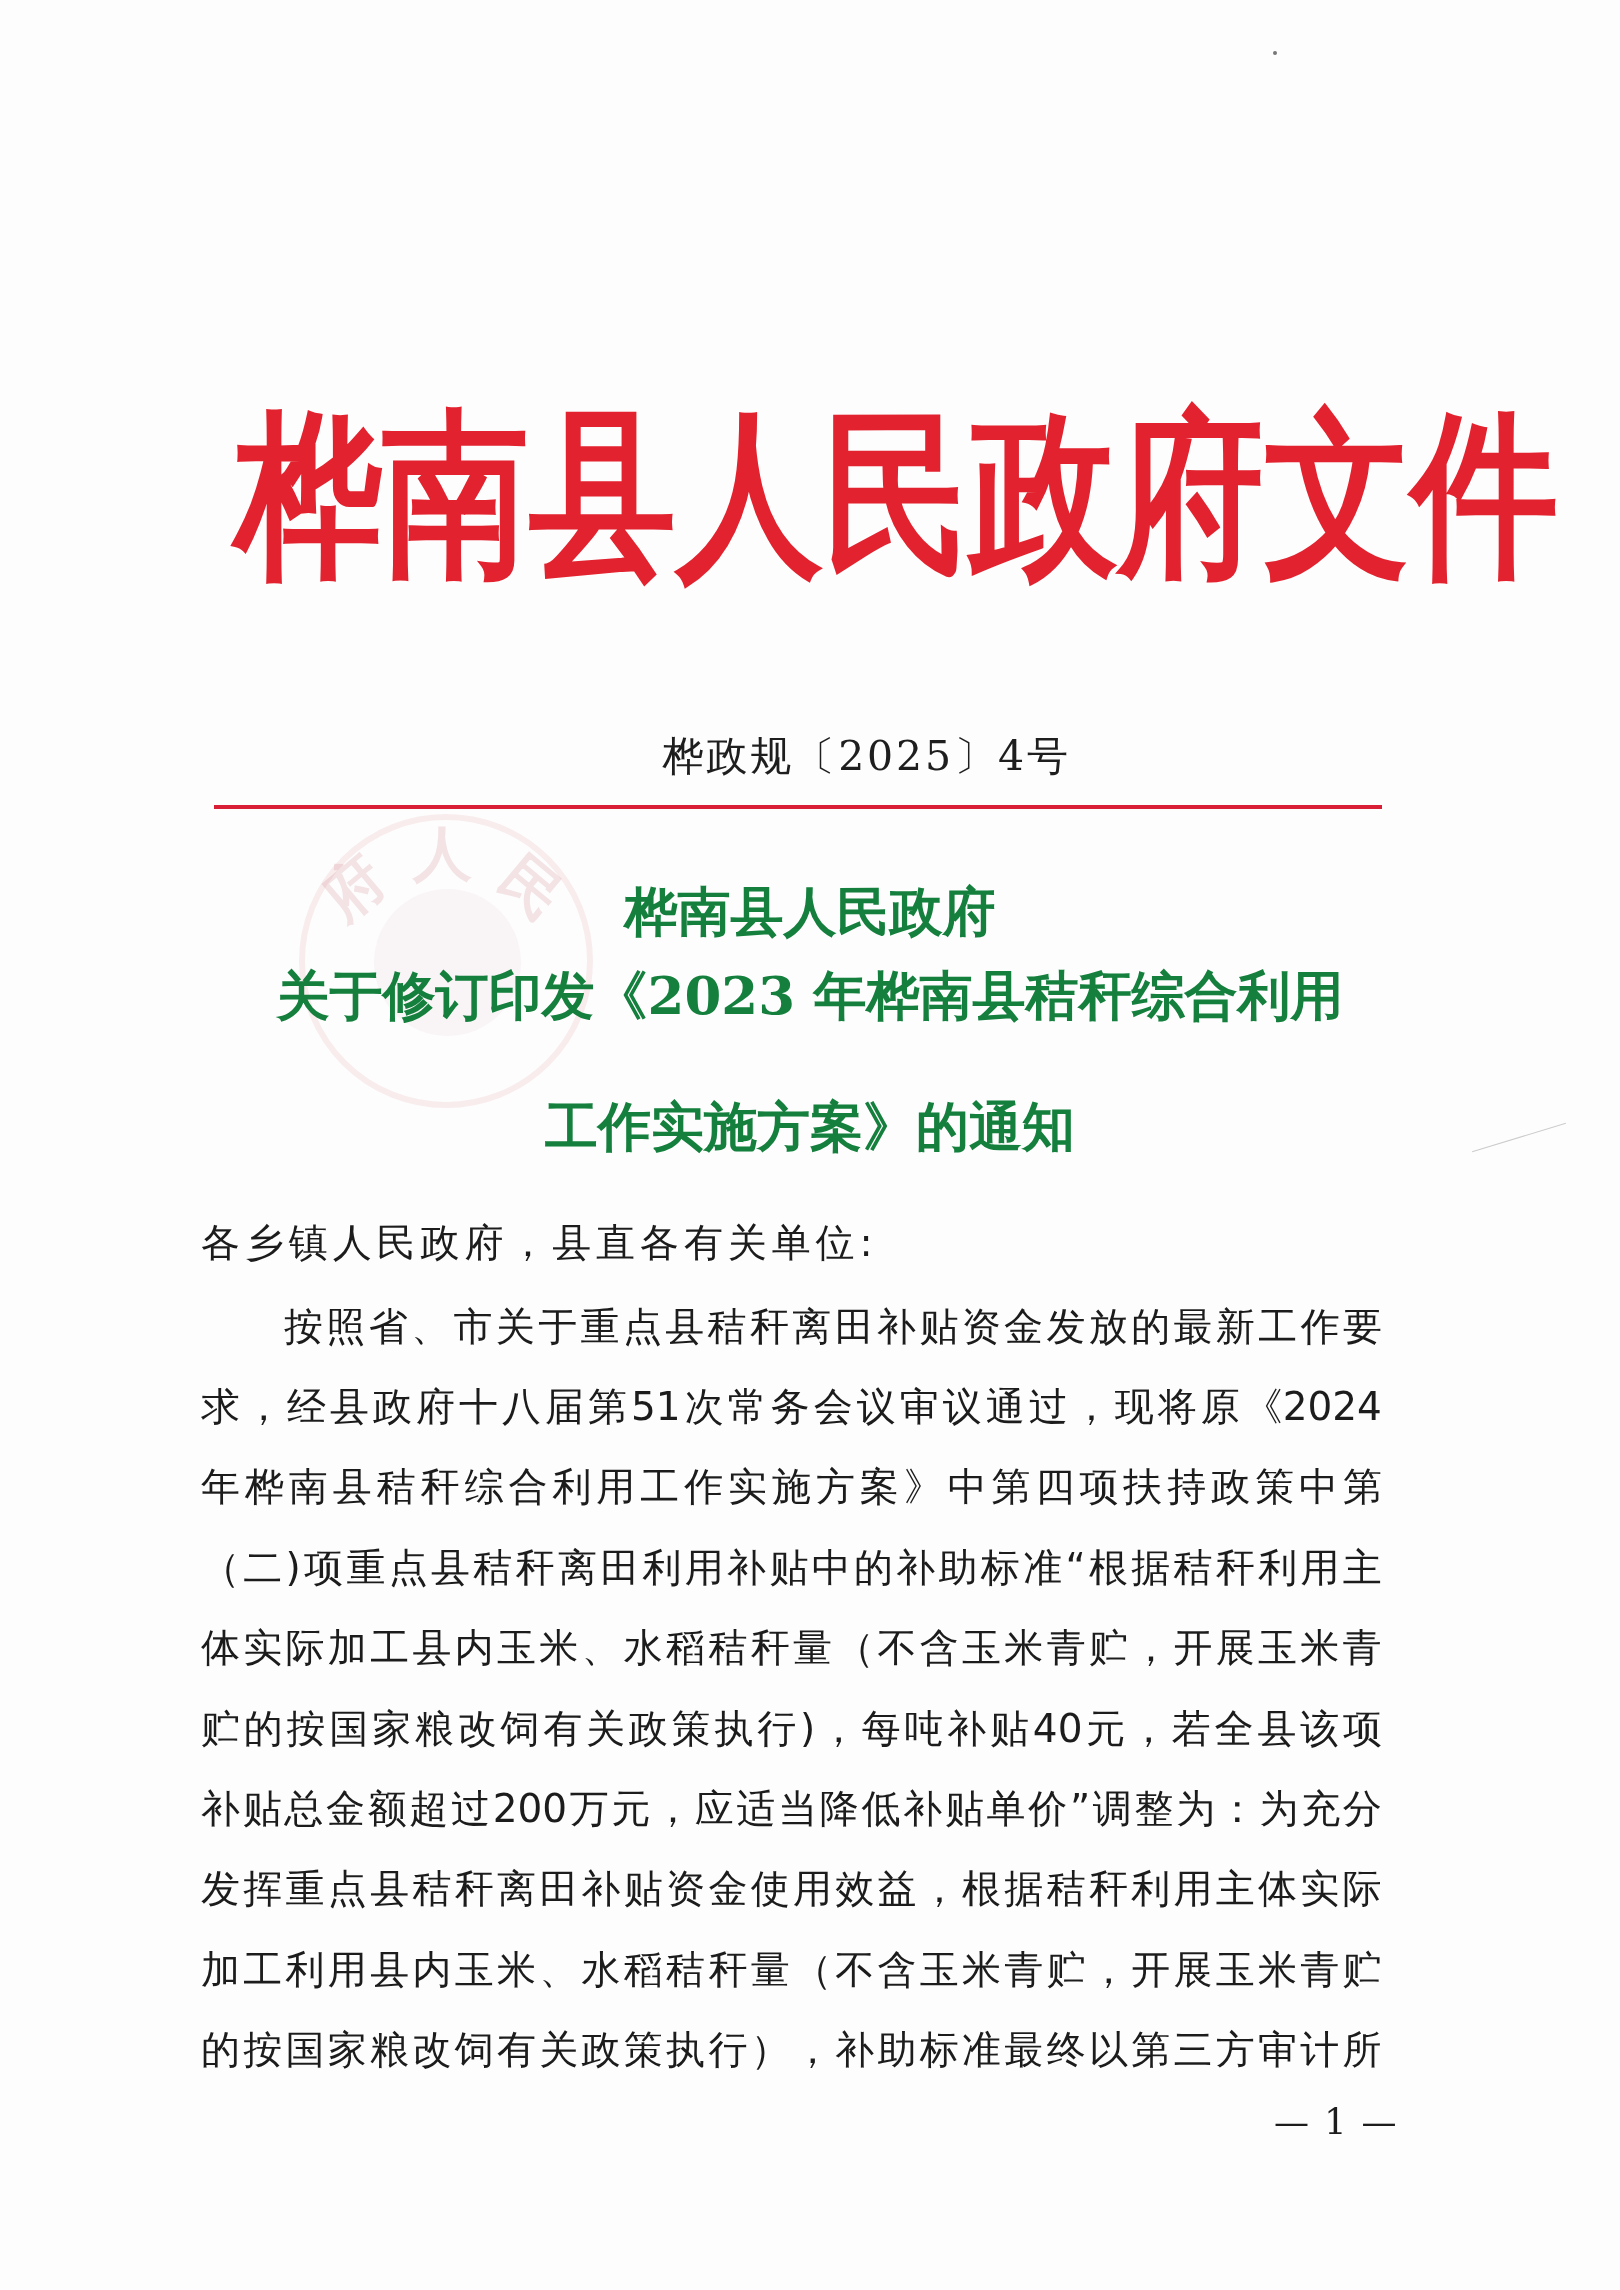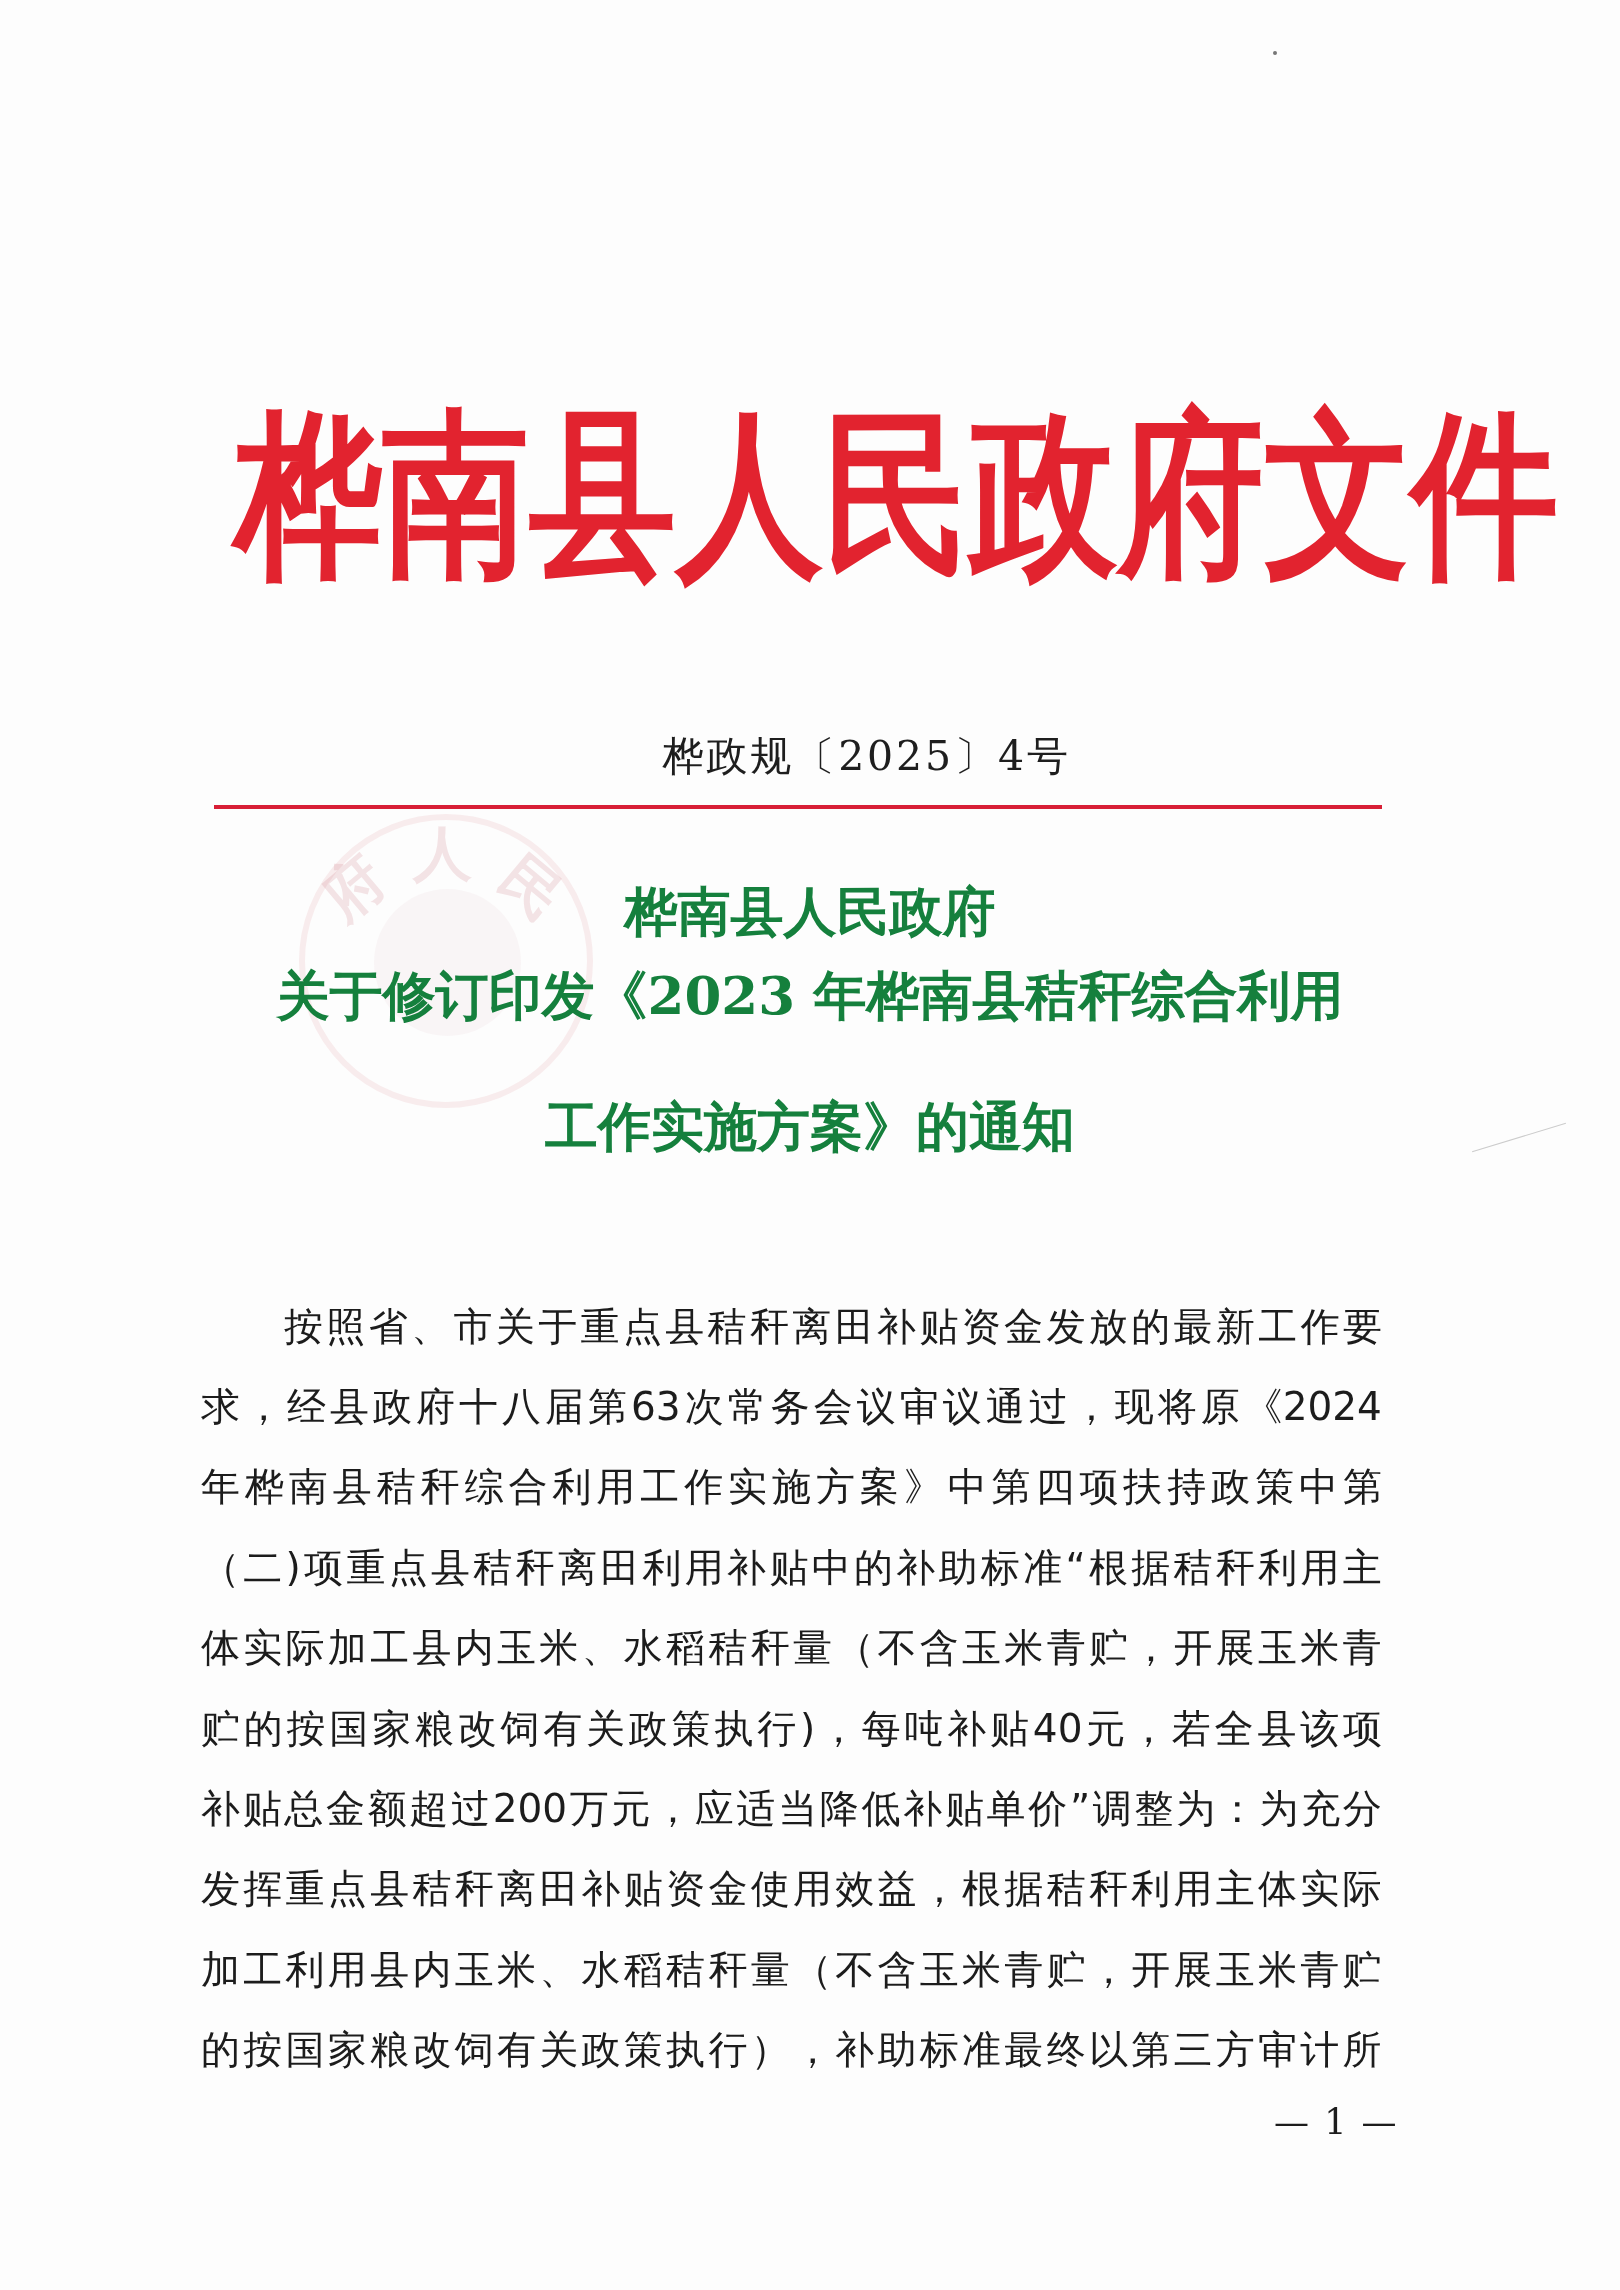--- a/index.html
+++ b/index.html
@@ -76,20 +76,21 @@
     <div class="seal-inner"></div>
     <span class="seal-char" style="left:108px;top:-4.9px;">人</span>
     <span class="seal-char" style="left:196px;top:29px;transform:rotate(40deg);">民</span>
     <span class="seal-char" style="left:19.6px;top:29px;transform:rotate(-40deg);">府</span>
   </div>
 
   <div class="title title-l1">桦南县人民政府</div>
   <div class="title title-l2">关于修订印发《2023 年桦南县秸秆综合利用</div>
   <div class="title title-l3">工作实施方案》的通知</div>
 
+  <div class="body-line natural" style="top:1213px;">各乡镇人民政府，县直各有关单位:</div>
 
   <div id="body-lines">
       <div class="body-line indent" style="top: 1297px;">
         <span>按</span>
         <span>照</span>
         <span>省</span>
         <span>、</span>
         <span>市</span>
         <span>关</span>
         <span>于</span>
@@ -117,21 +118,21 @@
         <span>求</span>
         <span>，</span>
         <span>经</span>
         <span>县</span>
         <span>政</span>
         <span>府</span>
         <span>十</span>
         <span>八</span>
         <span>届</span>
         <span>第</span>
-        <span>63</span>
+        <span>51</span>
         <span>次</span>
         <span>常</span>
         <span>务</span>
         <span>会</span>
         <span>议</span>
         <span>审</span>
         <span>议</span>
         <span>通</span>
         <span>过</span>
         <span>，</span>

